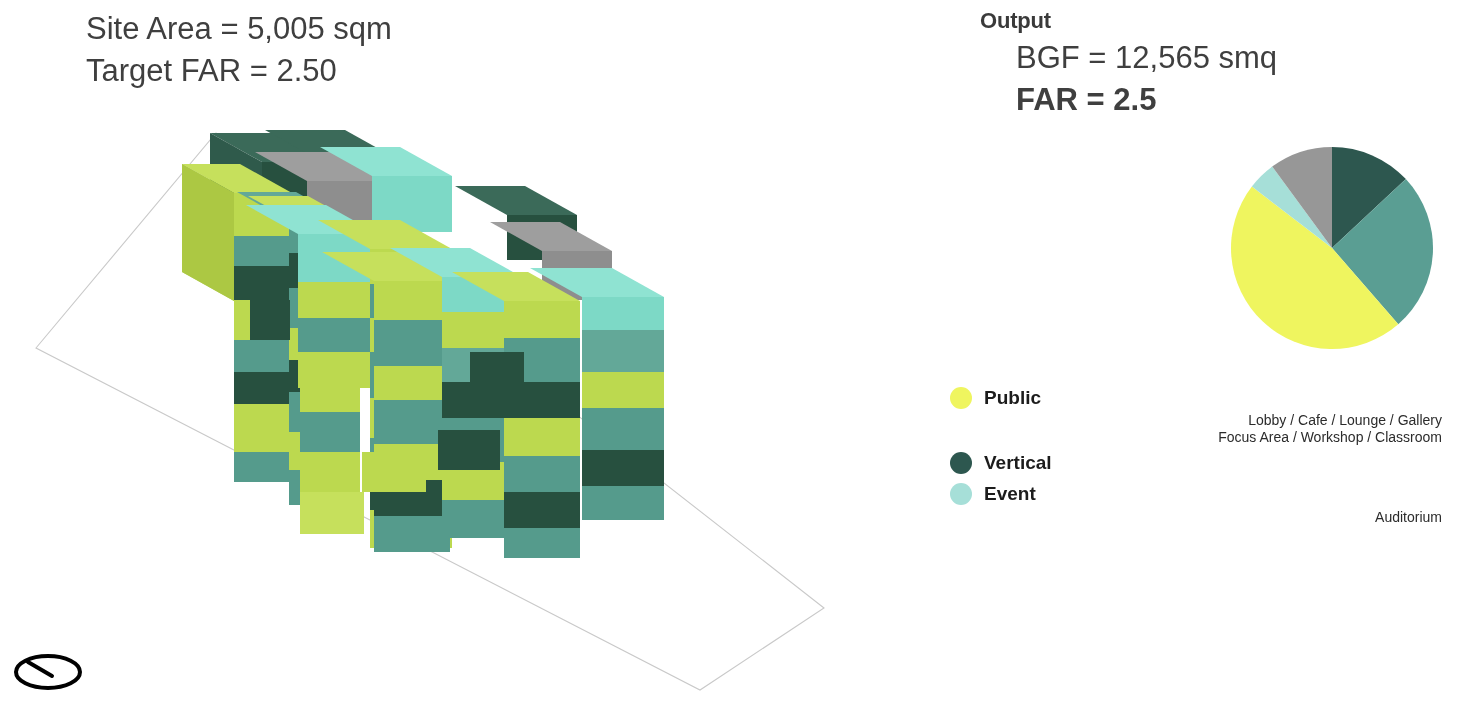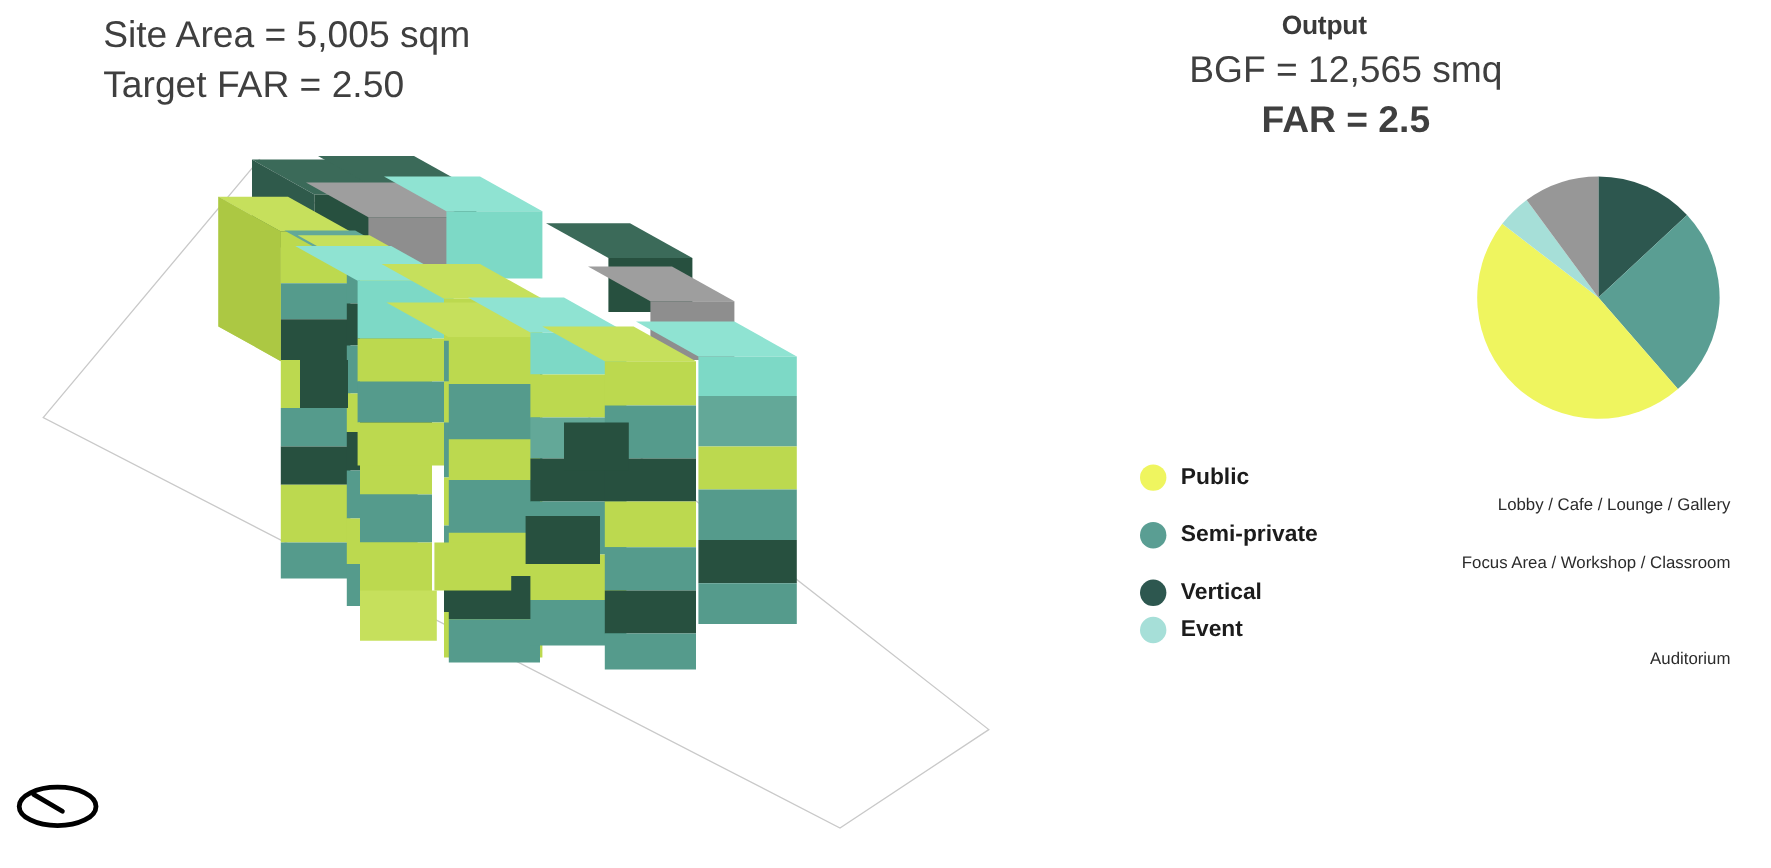--- a/index.html
+++ b/index.html
@@ -31,21 +31,21 @@
     font-size: 31px;
     font-weight: normal;
     color: #3f3f3f;
     line-height: 1.34;
     margin-left: 36px;
     white-space: nowrap;
   }
   .panel-line.bold { font-weight: bold; }
 
   #inputs-panel { left: 50px; top: 8px; }
-  #output-panel { left: 955px; top: 8px; text-align: center; }
+  #output-panel { left: 980px; top: 8px; }
 
   
   #viewport {
     position: absolute;
     left: 0; top: 0;
     width: 920px; height: 723px;
   }
   #viewport svg { display: block; }
 
   
@@ -275,24 +275,20 @@
 
   <div class="legend-group">
     <div class="legend-row">
       <span class="legend-dot" style="background: rgb(239, 245, 95);"></span>
       <span class="legend-label">Public</span>
     </div>
     <div class="legend-sub">Lobby / Cafe / Lounge / Gallery</div>
   </div>
 
   <div class="legend-group">
-    <div class="legend-row">
-      <span class="legend-dot" style="background: rgb(90, 158, 147);"></span>
-      <span class="legend-label">Semi-private</span>
-    </div>
     <div class="legend-sub">Focus Area / Workshop / Classroom</div>
   </div>
 
   <div class="legend-group">
     <div class="legend-row">
       <span class="legend-dot" style="background: rgb(45, 87, 79);"></span>
       <span class="legend-label">Vertical</span>
     </div>
   </div>
 

